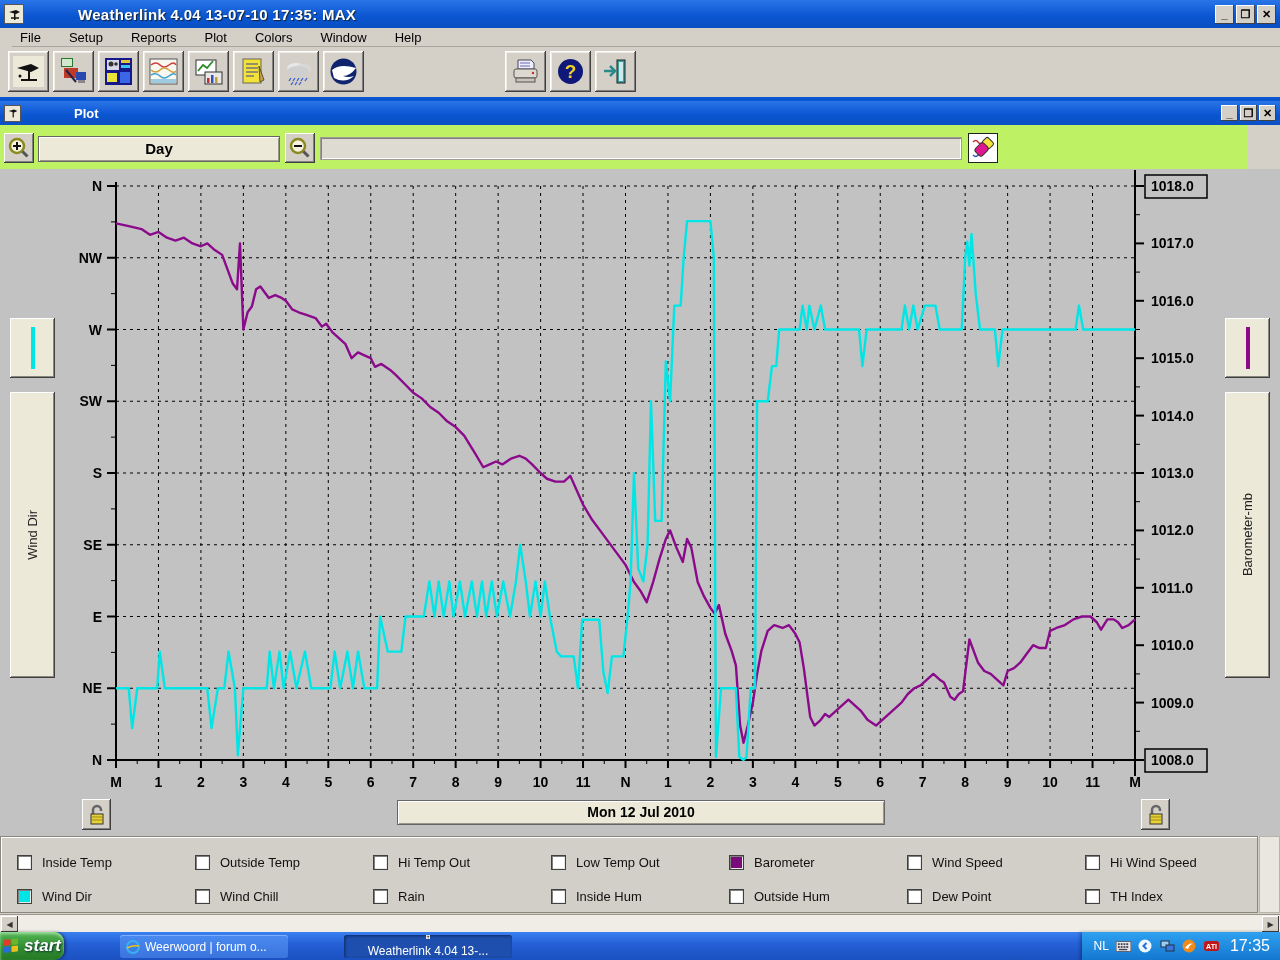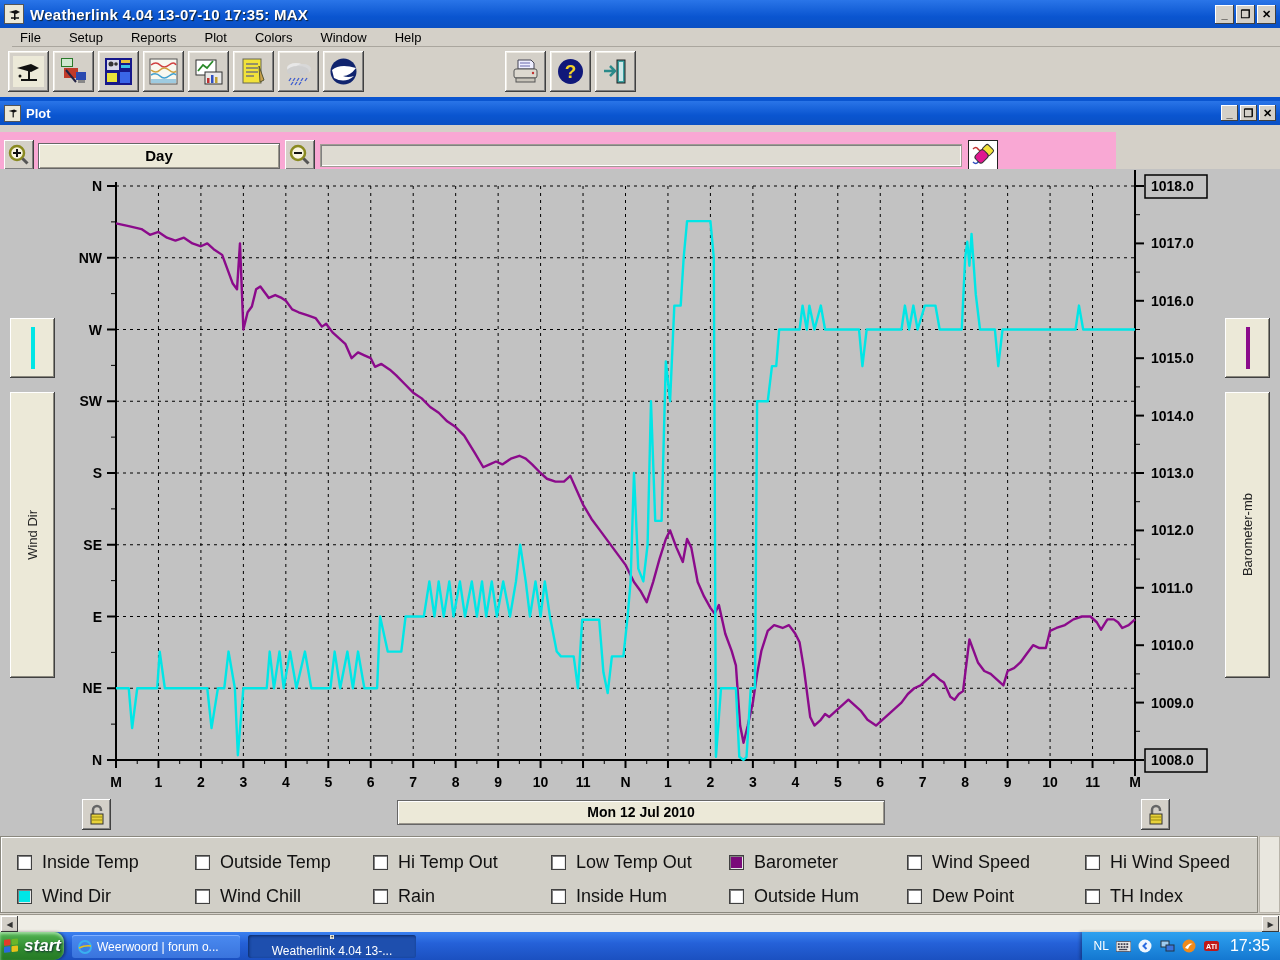--- a/index.html
+++ b/index.html
@@ -1,19 +1,19 @@
 <!DOCTYPE html>
 <html><head>
 <meta charset="utf-8">
 <style>
   * { margin:0; padding:0; box-sizing:border-box; }
   html,body { width:1280px; height:960px; overflow:hidden; }
   body { font-family:"Liberation Sans", sans-serif; background:#d4d0c8; position:relative; }
 
-  .abs { position:absolute; }
+  .abs { position:absolute;gap:48px; }
 
   
   #titlebar { left:0; top:0; width:1280px; height:28px;
     background:linear-gradient(#2a75e8,#0a55d0 60%,#0a50c4); display:flex; align-items:center; padding:0 4px; }
   #titlebar .app-icon { width:20px; height:20px; background:#ece9d8; border:1px solid #555;
     display:flex; align-items:center; justify-content:center; margin-right:6px; }
   #titlebar .title { color:#fff; font-weight:bold; font-size:15px; letter-spacing:.3px;
     text-shadow:1px 1px 1px #123; }
   .winbtns { margin-left:auto; display:flex; gap:2px; }
   .winbtn { width:19px; height:19px; background:#d4d0c8; font-size:11px; font-weight:bold;
@@ -36,21 +36,21 @@
 
   
   #plot-titlebar { left:0; top:101px; width:1280px; height:24px;
     background:linear-gradient(#2a75e8,#0a55d0 60%,#0a50c4); display:flex; align-items:center; padding:0 4px; }
   #plot-titlebar .app-icon { width:17px; height:17px; background:#ece9d8; border:1px solid #555; margin-right:5px;
     display:flex; align-items:center; justify-content:center; }
   #plot-titlebar .title { color:#fff; font-weight:bold; font-size:13px; }
   #plot-titlebar .winbtn { width:17px; height:16px; }
 
   
-  #plot-toolbar { left:0; top:132px; width:1116px; height:44px; background:#f9a8d4; }
+  #plot-toolbar { left:0; top:125px; width:1248px; height:44px; background:#bef264; }
   .zoom-btn { position:absolute; top:8px; width:30px; height:30px; background:#d4d0c8;
     box-shadow:inset -1px -1px 0 #404040, inset 1px 1px 0 #fff, inset -2px -2px 0 #808080;
     display:flex; align-items:center; justify-content:center; }
   #range-btn { position:absolute; left:38px; top:11px; width:242px; height:26px; background:#ece9d8;
     border:1px solid #666; box-shadow:inset 1px 1px 0 #fff, inset -1px -1px 0 #9a968c;
     font-size:15px; font-weight:bold; text-align:center; line-height:24px; }
   #range-track { position:absolute; left:320px; top:12px; width:642px; height:23px; background:#dedbd2;
     box-shadow:inset 1px 1px 0 #808080, inset -1px -1px 0 #fff; border:1px solid #a09c94; }
   #eraser-btn { position:absolute; left:968px; top:8px; width:30px; height:30px; background:#fff;
     border:1px solid #222; display:flex; align-items:center; justify-content:center; }
@@ -73,21 +73,21 @@
     border:1px solid #666; box-shadow:inset 1px 1px 0 #fff, inset -1px -1px 0 #9a968c;
     font-size:14px; font-weight:bold; text-align:center; line-height:23px; }
 
   
   #legend { left:0; top:836px; width:1258px; height:77px; background:#d1cfc7;
     border:1px solid #8a887e; box-shadow:inset 1px 1px 0 #fff; padding:8px 0 0 4px; }
   .legend-row { display:flex; height:34px; align-items:center; }
   .legend-cell { width:178px; display:flex; align-items:center; }
   .legend-cb { width:15px; height:15px; margin-left:12px; background:#fff;
     border:1px solid #404040; box-shadow:inset 1px 1px 0 #808080, inset -1px -1px 0 #e8e8e8; }
-  .legend-label { font-size:18px; margin-left:10px; color:#111; }
+  .legend-label { font-size:13px; margin-left:10px; color:#111; }
 
   
   #vscroll { left:1259px; top:836px; width:21px; height:77px; background:#e9e7df; border:1px solid #b8b4aa; }
   #hscroll { left:0; top:914px; width:1280px; height:18px; background:#efede5; border-top:1px solid #9a968c; }
   .hsb-btn { position:absolute; top:1px; width:17px; height:16px; background:#d4d0c8; font-size:8px; color:#333;
     display:flex; align-items:center; justify-content:center;
     box-shadow:inset -1px -1px 0 #404040, inset 1px 1px 0 #fff; }
 
   
   #taskbar { left:0; top:932px; width:1280px; height:28px;

